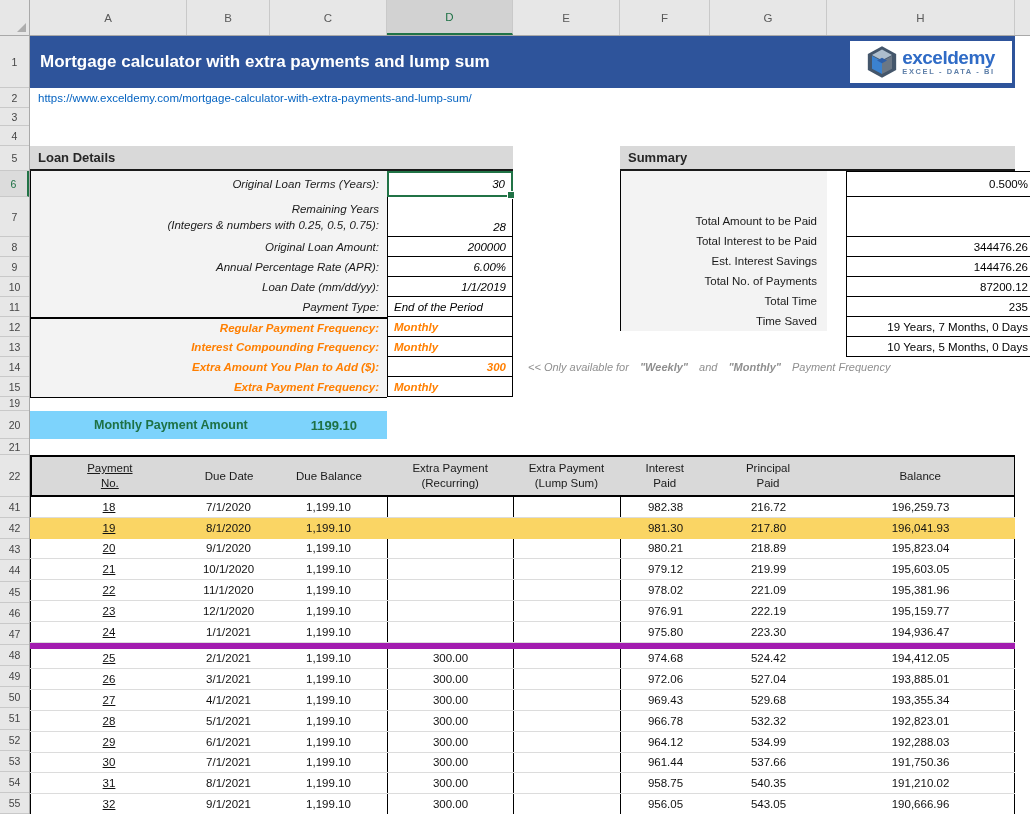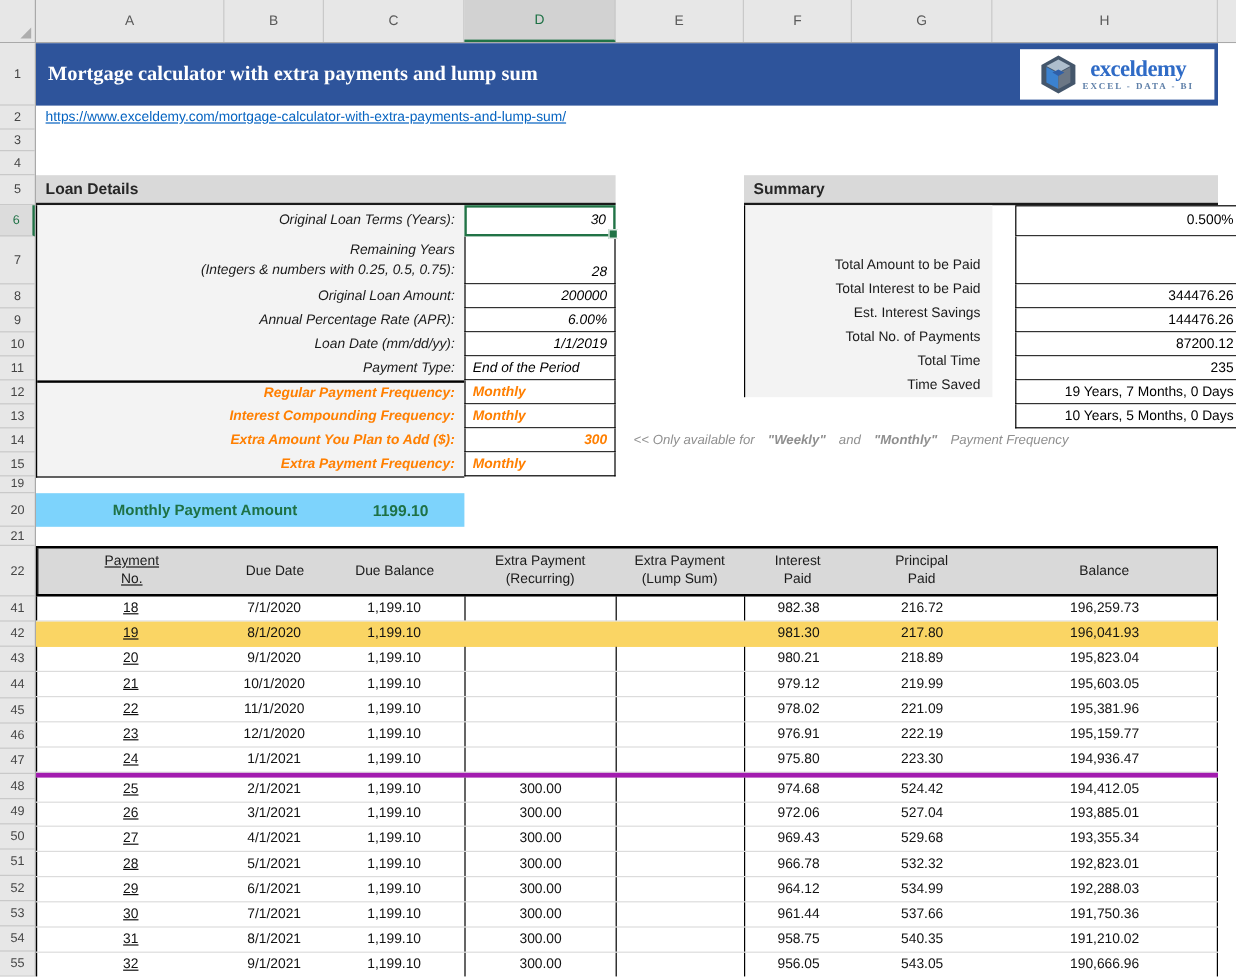--- a/index.html
+++ b/index.html
@@ -22,29 +22,29 @@
           border-bottom:1px solid #C9C9C9;box-sizing:border-box;flex-shrink:0;overflow:hidden;}
   .rowhead.sel{color:#1E7145;background:#DCDCDC;border-right:2px solid #217346;}
   .tblock{flex:1;display:flex;flex-direction:column;}
   .tblock .rowhead{flex:1;height:auto;}
 
   
   .sheet{position:absolute;left:30px;top:36px;width:1000px;height:778px;background:#fff;}
 
   .titlebar{position:absolute;left:0;top:0;width:985px;height:52px;background:#2E549B;color:#fff;
           display:flex;align-items:center;padding-left:10px;box-sizing:border-box;
-          font-size:17px;font-weight:bold;font-family:Liberation Serif, serif;}
+          font-size:17px;font-weight:bold;}
   .logo{position:absolute;right:3px;top:5px;width:162px;height:42px;background:#fff;
           display:flex;align-items:center;justify-content:center;gap:5px;}
   .logo-text{display:flex;flex-direction:column;align-items:center;}
   .logo-brand{color:#2F6BC6;font-size:19px;font-weight:bold;line-height:17px;letter-spacing:-0.5px;}
   .logo-tag{color:#5E7FA8;font-size:7.5px;letter-spacing:1.6px;margin-top:1px;}
 
   .url{position:absolute;left:8px;top:52px;height:20px;display:flex;align-items:center;
-          font-size:11.5px;color:#0563C1;text-decoration:underline;cursor:pointer;white-space:nowrap;}
+          font-size:11.5px;color:#0563C1;cursor:pointer;white-space:nowrap;}
 
   .section-h{position:absolute;height:25px;background:#D9D9D9;border-bottom:2px solid #1a1a1a;
           box-sizing:border-box;display:flex;align-items:center;padding-left:8px;
           font-weight:bold;font-size:13px;color:#262626;}
   #loan-h{left:0;top:110px;width:483px;}
   #sum-h{left:590px;top:110px;width:395px;text-align:center;}
 
   .loan-labels{position:absolute;left:0;top:135px;width:357px;border-left:1px solid #000;
           border-bottom:1px solid #000;box-sizing:border-box;background:#F3F3F3;
           display:flex;flex-direction:column;}
@@ -87,21 +87,21 @@
   .thead{position:absolute;left:0;top:419px;width:985px;height:42px;background:#D9D9D9;
           display:flex;border-top:2px solid #000;border-bottom:2px solid #000;
           border-left:1px solid #000;border-right:1px solid #000;box-sizing:border-box;}
   .th{display:flex;align-items:center;justify-content:center;text-align:center;
           font-size:11.5px;color:#1a1a1a;white-space:pre-line;line-height:1.3;box-sizing:border-box;}
 
   .tbody{position:absolute;left:0;top:461px;width:985px;height:317px;display:flex;flex-direction:column;}
   .trow{flex:1;display:flex;border-bottom:1px solid #DCDCDC;box-sizing:border-box;}
   .trow:last-child{border-bottom:none;}
   .trow.hl{background:#FAD564;border-bottom-color:#FAD564;}
-  .trow.sep{border-top:4px solid #a21caf;}
+  .trow.sep{border-top:6px solid #a21caf;}
   .tcell{display:flex;align-items:center;justify-content:center;font-size:11.5px;color:#111;
           box-sizing:border-box;}
   .c0{width:157px;border-left:1px solid #000;text-decoration:underline;}
   .c1{width:83px;}
   .c2{width:117px;}
   .c3{width:126px;border-left:1px solid #000;}
   .c4{width:107px;border-left:1px solid #000;}
   .c5{width:90px;border-left:1px solid #000;}
   .c6{width:117px;}
   .c7{width:188px;border-right:1px solid #000;}

